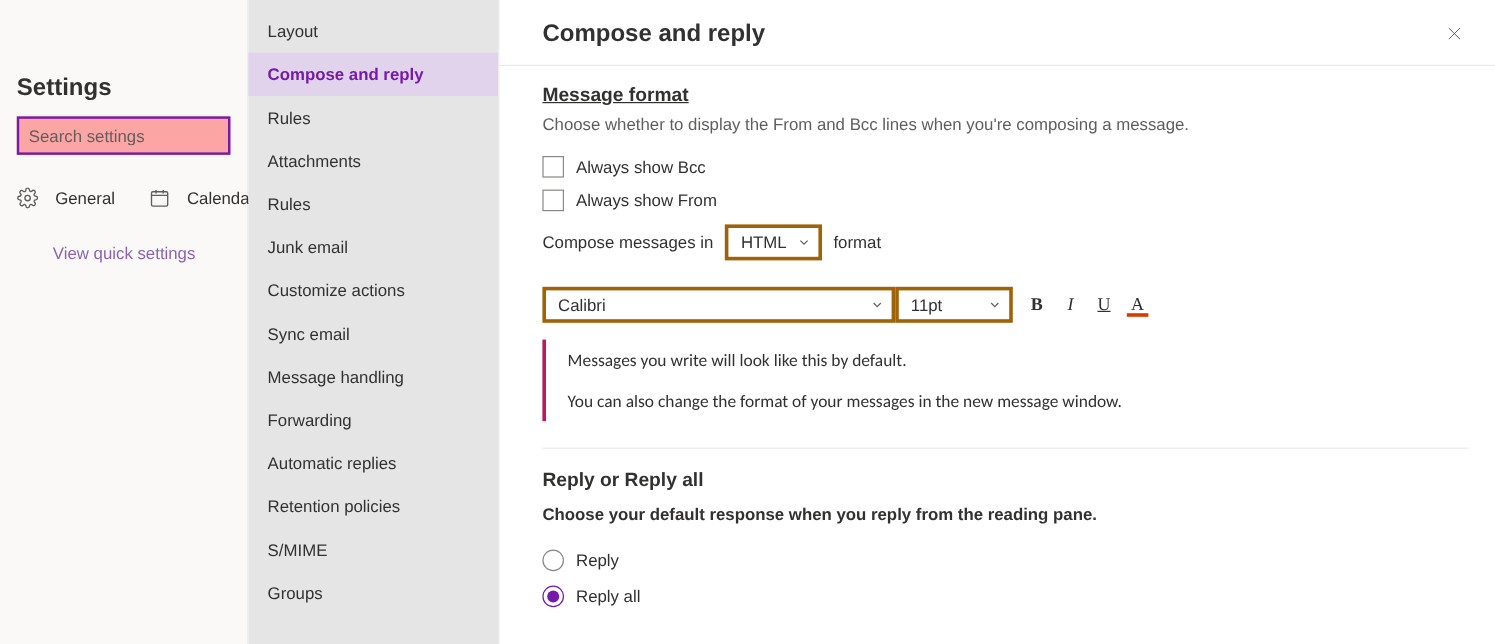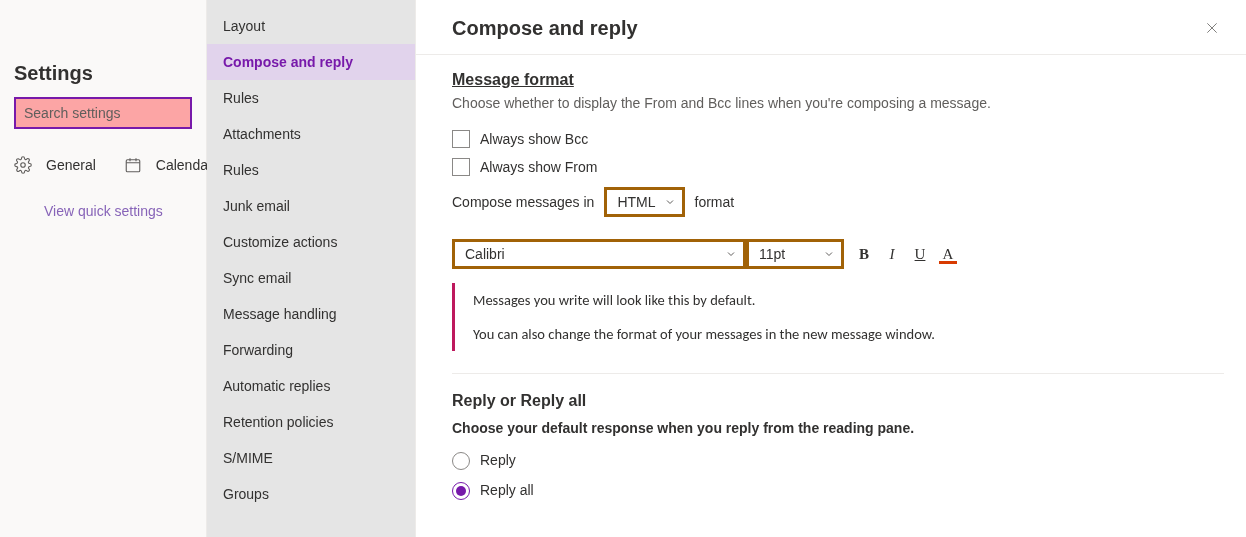--- a/index.html
+++ b/index.html
@@ -48,21 +48,21 @@
   .fmt-btn.color { position: relative; }
   .fmt-btn.color .bar { position: absolute; left: 5px; right: 5px; bottom: 4px; height: 3px; background: #d83b01; }
 
   .preview { border-left: 3px solid #be185d; margin-top: 14px; padding: 8px 0 8px 18px; font-family: Calibri, sans-serif; font-size: 14.5px; color: #323130; }
   .preview .line2 { margin-top: 16px; }
 
   .hr { border: none; border-top: 1px solid #edebe9; margin: 22px 0 18px; }
 
   .section3 h2 { margin: 0 0 10px; font-size: 16px; font-weight: 700; }
   .bold-desc { font-weight: 600; margin: 0 0 16px; }
-  .radio-row { display: flex; gap: 10px; height: 30px; }
+  .radio-row { display: flex; align-items: center; gap: 10px; height: 30px; }
   .radio { width: 18px; height: 18px; border: 1px solid #8a8886; border-radius: 50%; background: #fff; cursor: pointer; position: relative; }
   .radio.checked { border-color: #7719aa; }
   .radio.checked::after { content: ""; position: absolute; left: 3px; top: 3px; width: 10px; height: 10px; border-radius: 50%; background: #7719aa; }
 
   svg { display: block; }
 </style>
 </head>
 <body>
 
 <div class="app">

